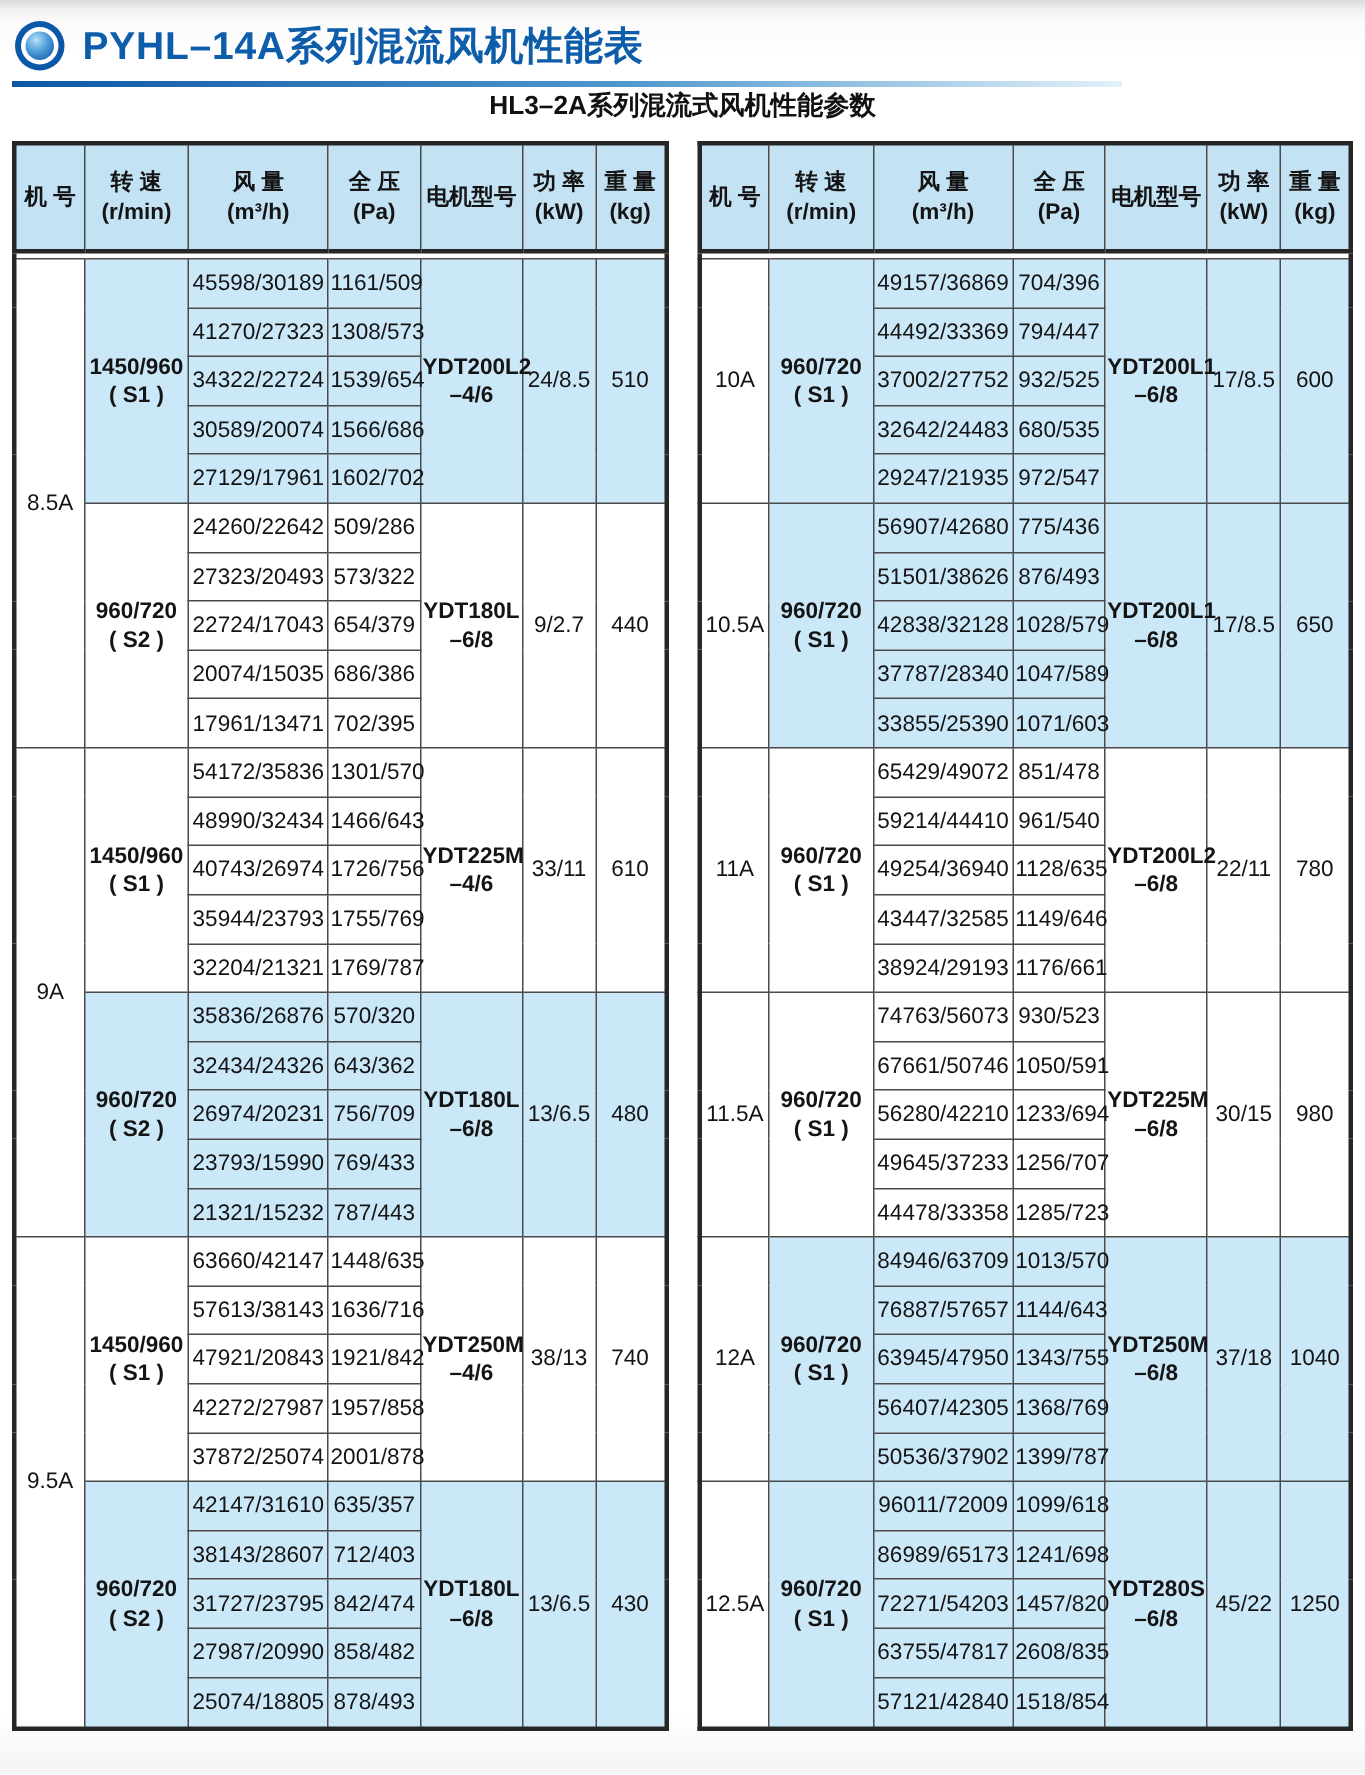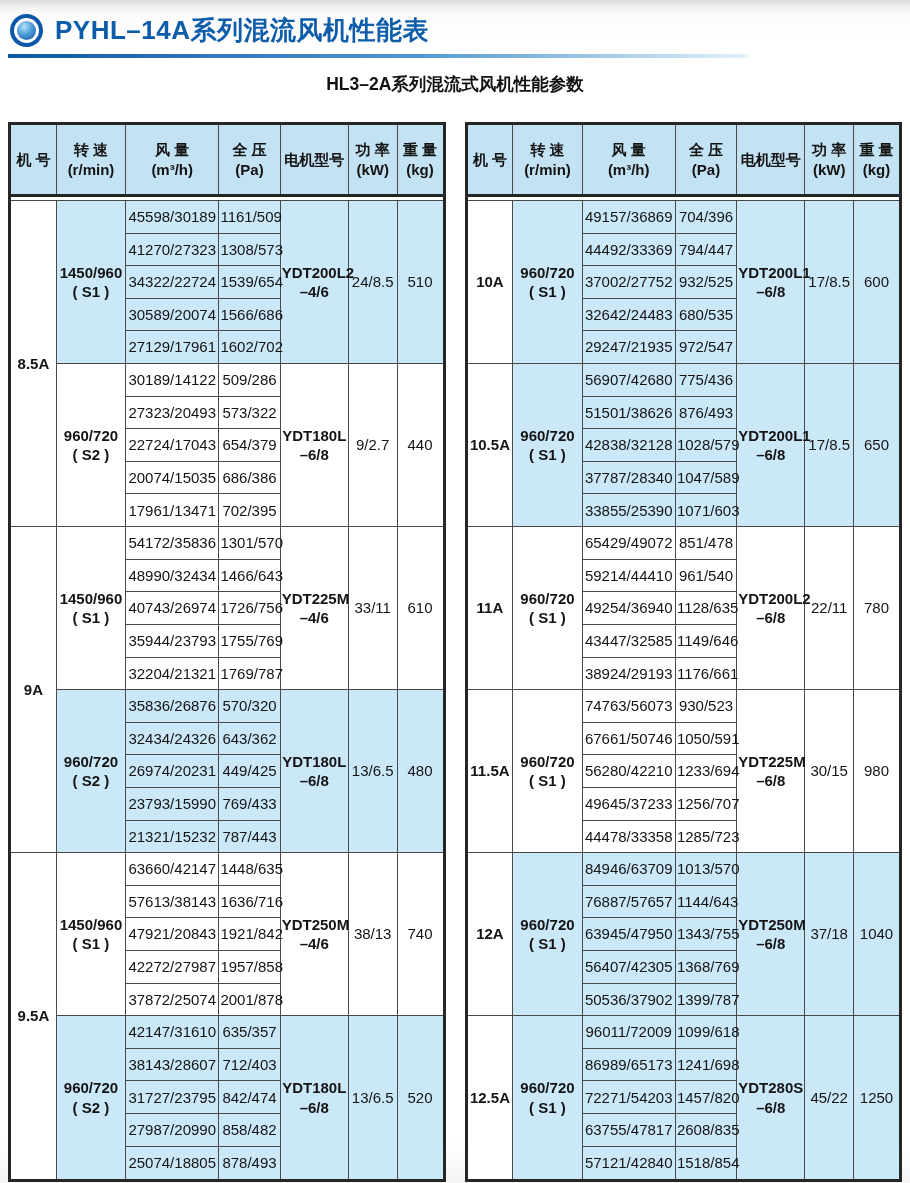--- a/index.html
+++ b/index.html
@@ -42,29 +42,29 @@
     font-weight: bold;
     color: #0d5dab;
     letter-spacing: 0.5px;
   }
   .title-underline {
     height: 4px;
     width: 740px;
     margin: 6px 0 0 8px;
     background: linear-gradient(to right, #0d57a5 0%, #4f97cc 55%, #a8cde9 82%, #e3f1fa 100%);
   }
-  .subtitles { display: flex; padding: 0 8px; margin-top: 14px; }
+  .subtitles { display: flex; padding: 0 8px; }
   .subtitles h2 {
     flex: 1 1 50%;
     text-align: center;
     font-size: 17.5px;
     font-weight: bold;
     color: #111111;
   }
-  .tables { display: flex; gap: 19px; padding: 0 8px; margin-top: 26px; align-items: flex-end; }
+  .tables { display: flex; gap: 19px; padding: 0 8px; margin-top: 12px; align-items: flex-end; }
   .tbl-wrap { flex: 1 1 50%; }
   table.tbl {
     width: 100%;
     height: 1060px;
     border-collapse: collapse;
     table-layout: fixed;
     border: 3px solid #262626;
     background: #ffffff;
   }
   .tbl th, .tbl td {
@@ -76,21 +76,21 @@
     line-height: 1.3;
   }
   .tbl thead th {
     height: 72px;
     background: #c3e2f3;
     font-weight: bold;
     border-bottom: 3px solid #262626;
   }
   .tbl thead th .sub { font-weight: bold; }
   .tbl tr.spacer td { border: 0; height: 5px; padding: 0; background: #ffffff; }
-  .tbl td.machine { background: #ffffff; font-weight: bold; }
+  .tbl td.machine { background: #ffffff; }
   .tbl td.tint { background: #cbe8f8; }
   .tbl td.plain { background: #ffffff; }
   .two-line div { display: block; font-weight: bold; }
 </style>
 </head>
 <body>
 
 <div class="page">
   <div class="title-row">
     <span class="bullet-icon">
@@ -181,21 +181,21 @@
             </tr>
             <tr>
               <td class="tint">27129/17961</td>
               <td class="tint">1602/702</td>
             </tr>
             <tr>
               <td rowspan="5" class="plain two-line">
                 <div>960/720</div>
                 <div>( S2 )</div>
               </td>
-              <td class="plain">30189/14122</td>
+              <td class="plain">24260/22642</td>
               <td class="plain">509/286</td>
               <td rowspan="5" class="plain two-line">
                 <div>YDT180L</div>
                 <div>–6/8</div>
               </td>
               <td rowspan="5" class="plain">9/2.7</td>
               <td rowspan="5" class="plain">440</td>
             </tr>
             <tr>
               <td class="plain">27323/20493</td>
@@ -257,21 +257,21 @@
               </td>
               <td rowspan="5" class="tint">13/6.5</td>
               <td rowspan="5" class="tint">480</td>
             </tr>
             <tr>
               <td class="tint">32434/24326</td>
               <td class="tint">643/362</td>
             </tr>
             <tr>
               <td class="tint">26974/20231</td>
-              <td class="tint">449/425</td>
+              <td class="tint">756/709</td>
             </tr>
             <tr>
               <td class="tint">23793/15990</td>
               <td class="tint">769/433</td>
             </tr>
             <tr>
               <td class="tint">21321/15232</td>
               <td class="tint">787/443</td>
             </tr>
             <tr>
@@ -310,21 +310,21 @@
                 <div>960/720</div>
                 <div>( S2 )</div>
               </td>
               <td class="tint">42147/31610</td>
               <td class="tint">635/357</td>
               <td rowspan="5" class="tint two-line">
                 <div>YDT180L</div>
                 <div>–6/8</div>
               </td>
               <td rowspan="5" class="tint">13/6.5</td>
-              <td rowspan="5" class="tint">520</td>
+              <td rowspan="5" class="tint">430</td>
             </tr>
             <tr>
               <td class="tint">38143/28607</td>
               <td class="tint">712/403</td>
             </tr>
             <tr>
               <td class="tint">31727/23795</td>
               <td class="tint">842/474</td>
             </tr>
             <tr>

